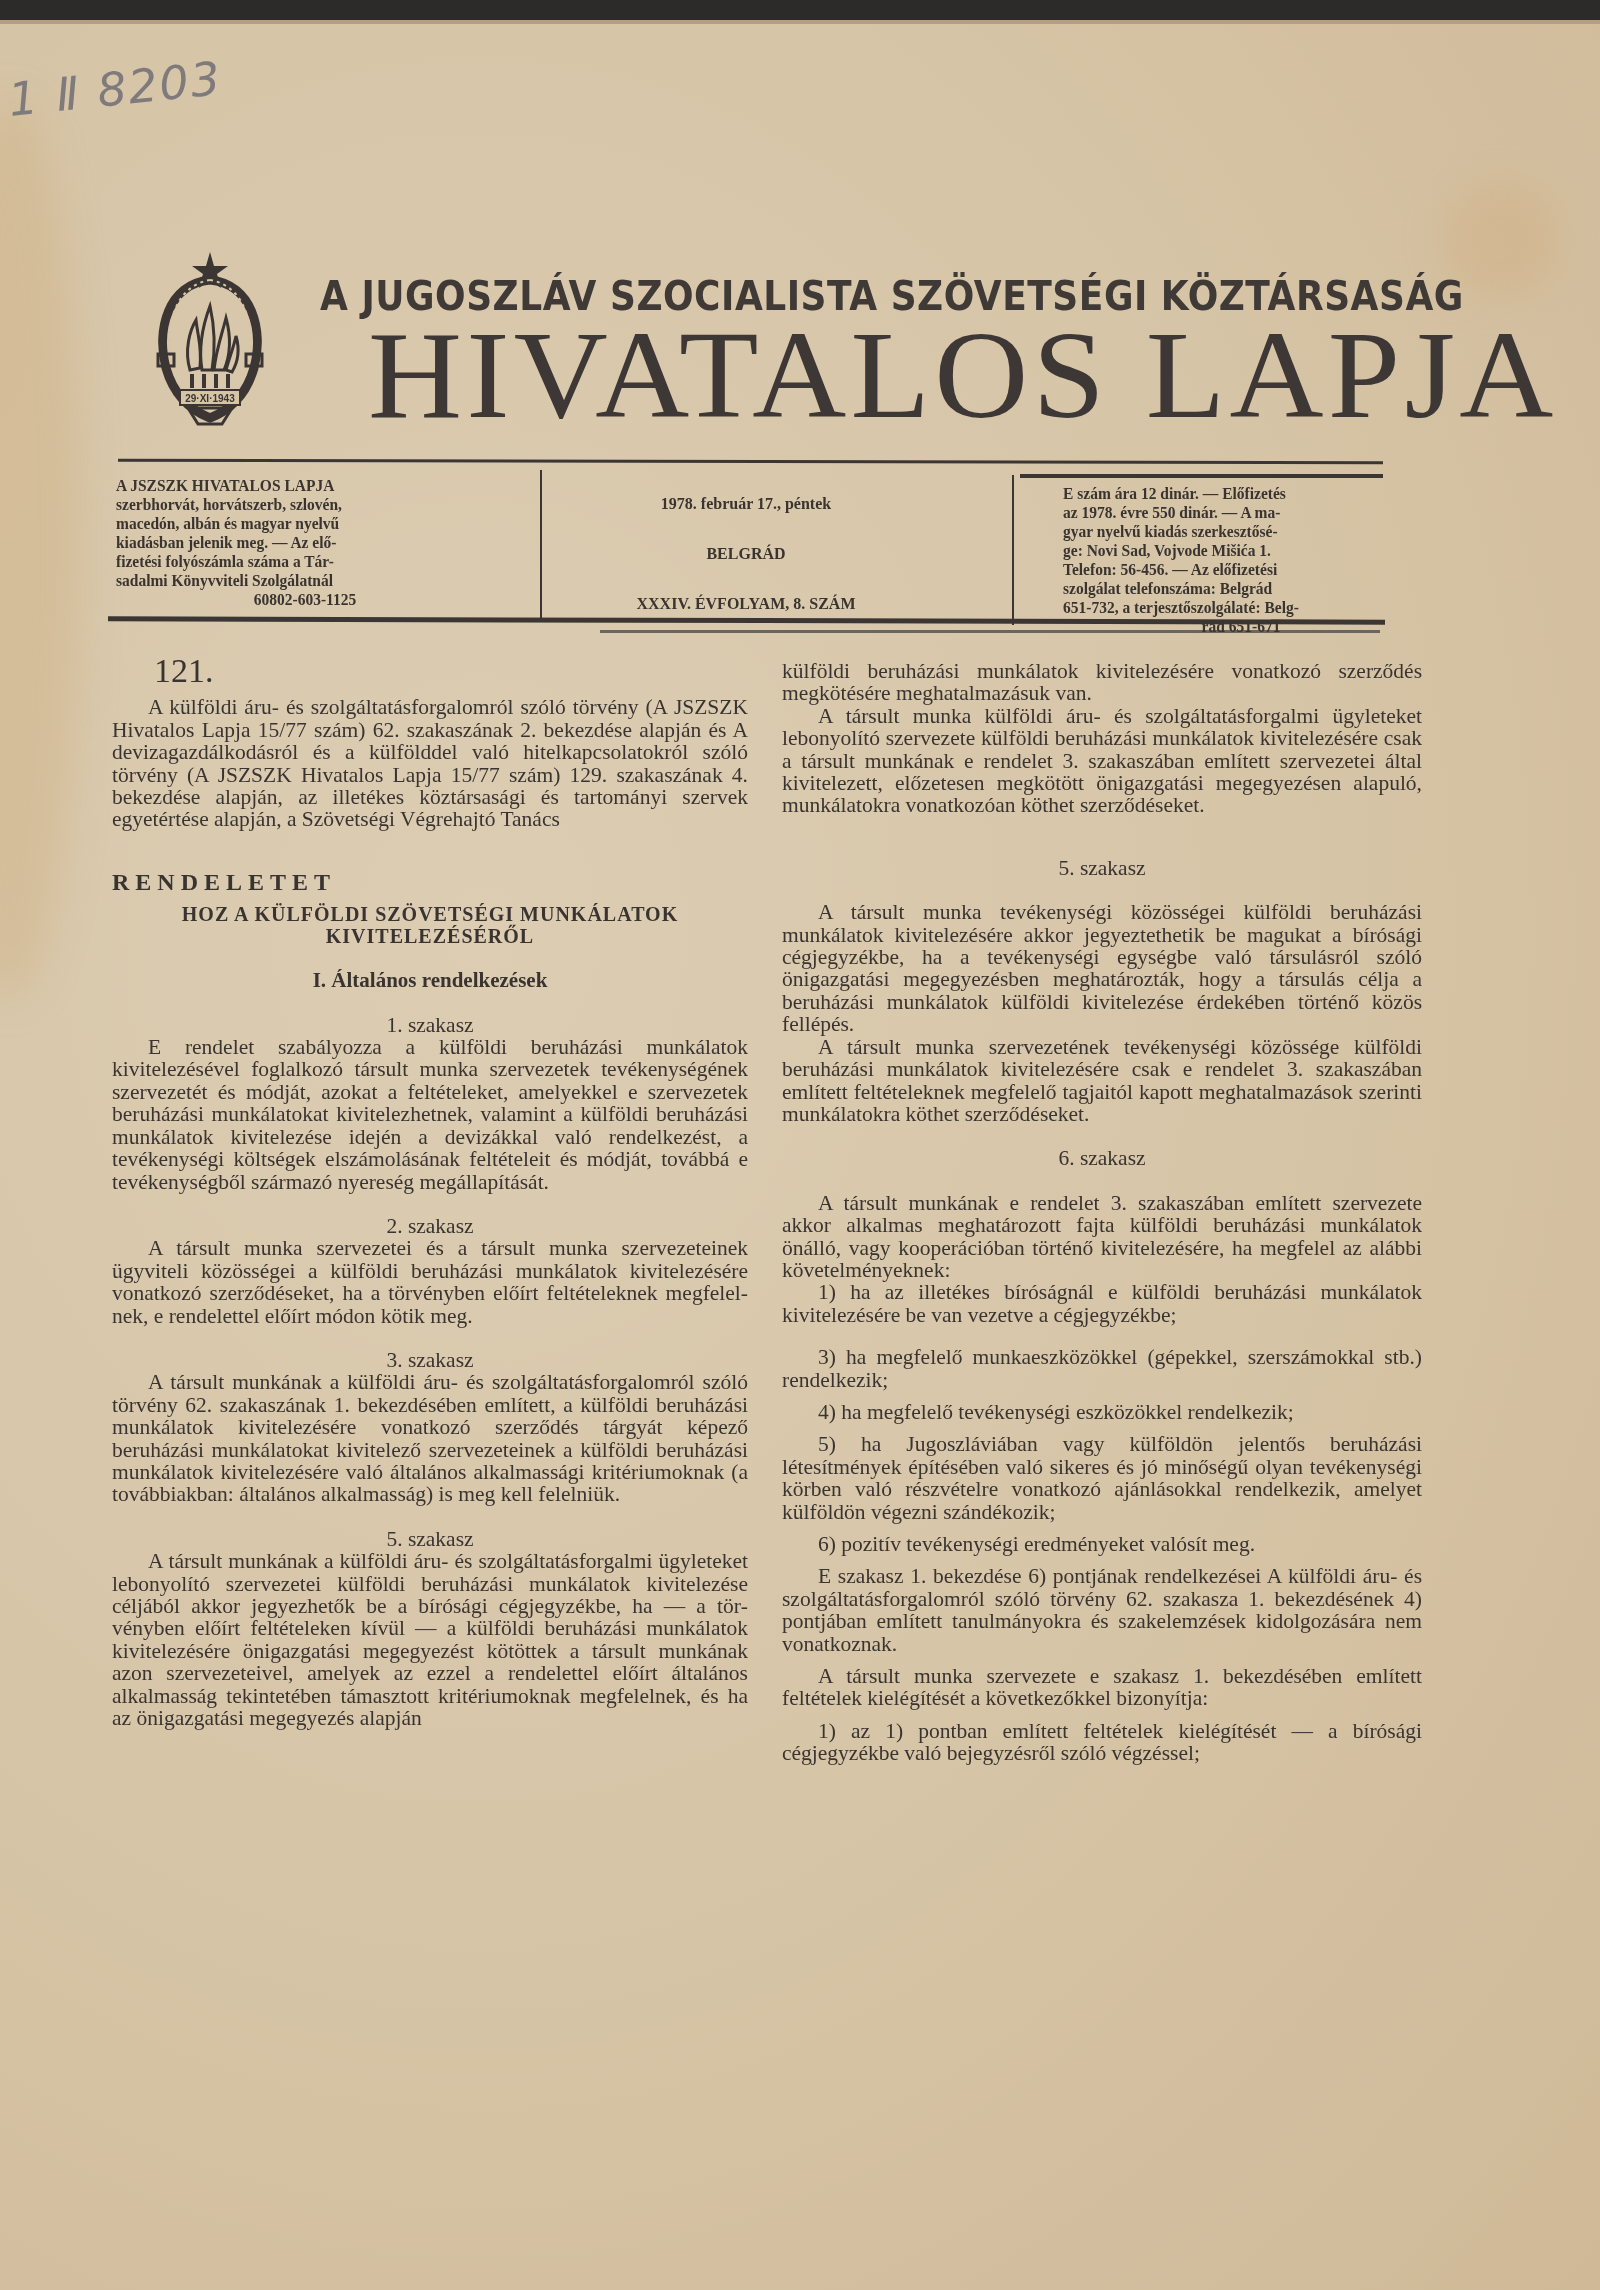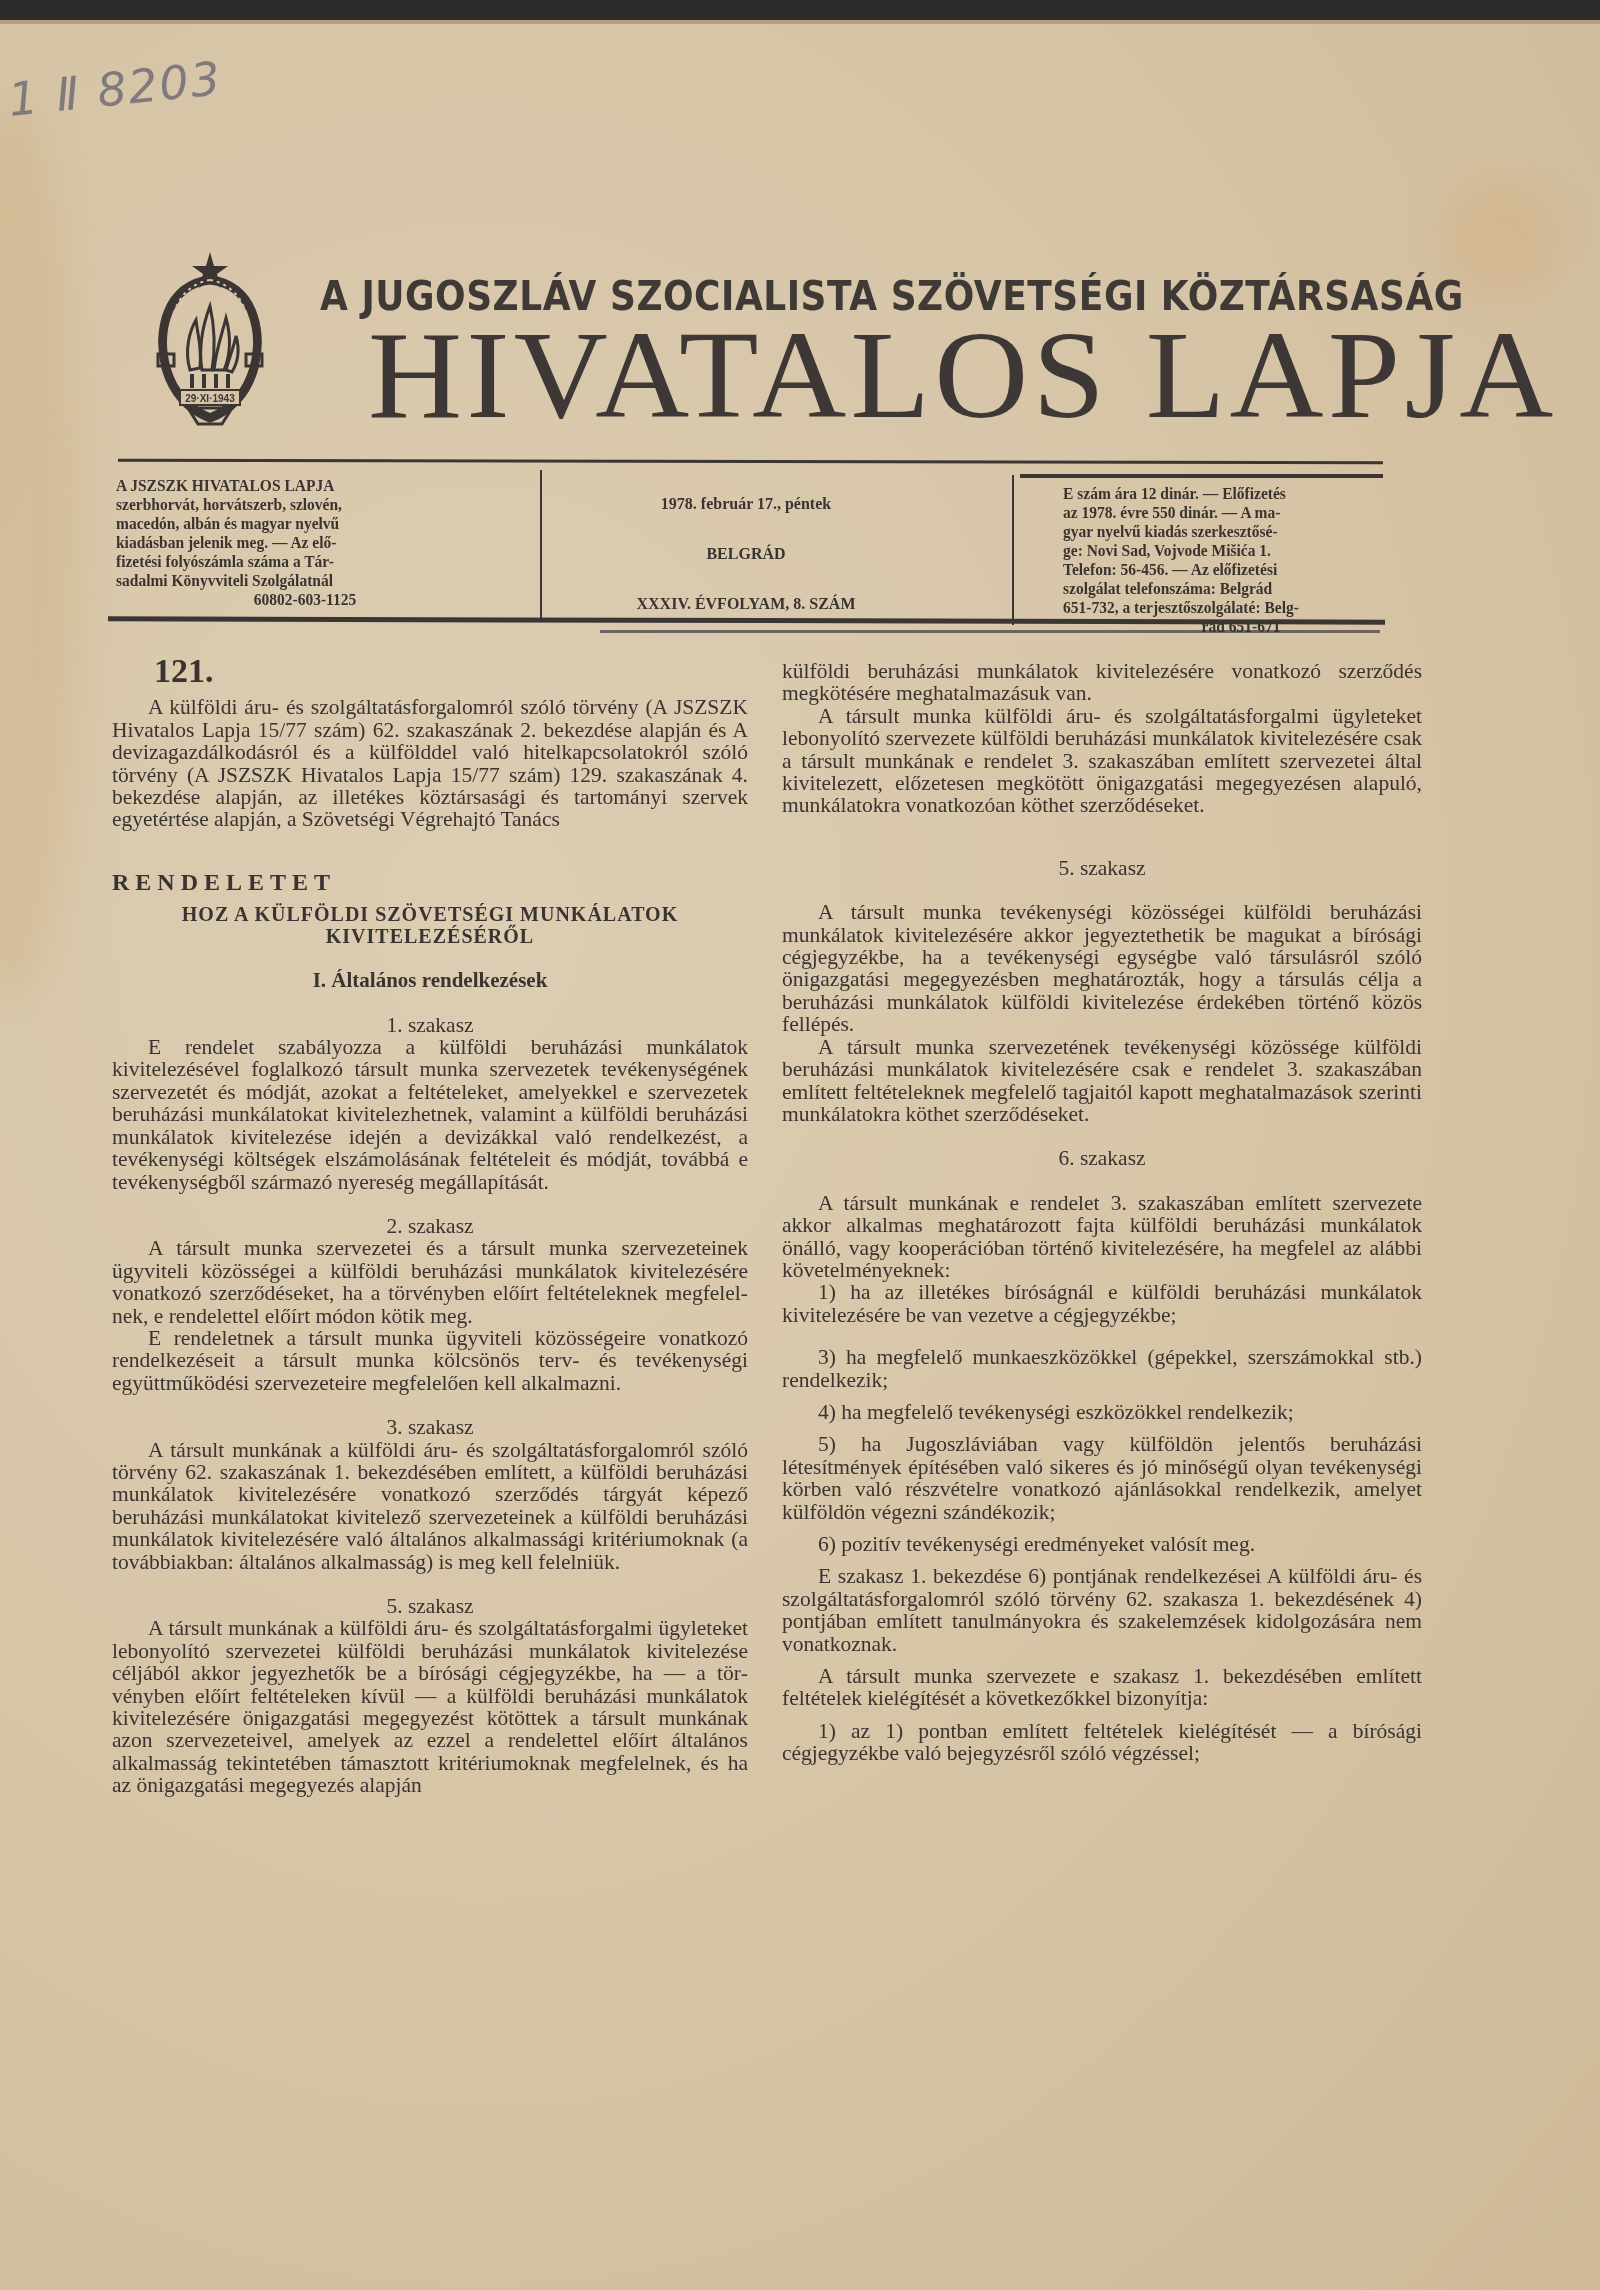--- a/index.html
+++ b/index.html
@@ -61,21 +61,21 @@
     transform: scaleY(1.12); transform-origin: left top;
   }
   .info-right .center { text-align: center; }
   .vrule { position: absolute; width: 2px; background: #3b3633; }
   
   .col { position: absolute; top: 660px; font-size: 21.5px; line-height: 22.4px; color: #3a3431; }
   .col-left { left: 112px; width: 636px; }
   .col-right { left: 782px; width: 640px; }
   .col p { margin: 0; text-align: justify; text-indent: 36px; hyphens: manual; }
   .col p.noindent { text-indent: 0; }
-  .decree-num { font-weight: bold; font-size: 34px; margin: 0 0 14px 42px; }
+  .decree-num { font-weight: normal; font-size: 34px; margin: 0 0 14px 42px; }
   .sec-head { text-align: center; margin: 0; }
   .sp-s { height: 10px; }
   .sp-m { height: 22px; }
   .sp-l { height: 40px; }
   .rendeletet { text-align: left; font-weight: bold; font-size: 24px; letter-spacing: 6px; margin: 0; }
   .hoz { text-align: center; font-weight: bold; font-size: 20px; line-height: 22px; letter-spacing: 1px; margin: 0; }
   .chapter { text-align: center; font-weight: bold; font-size: 21px; margin: 0; }
   .list-item { text-indent: 36px; }
   .stain { position: absolute; border-radius: 50%; pointer-events: none; }
 </style>
@@ -157,21 +157,20 @@
     <div>KIVITELEZÉSÉRŐL</div>
   </div>
   <div class="sp-m"></div>
   <div class="chapter">I. Általános rendelkezések</div>
   <div class="sp-m"></div>
   <div class="sec-head">1. szakasz</div>
   <p>E rendelet szabályozza a külföldi beruházási mun­kálatok kivitelezésével foglalkozó társult munka szer­vezetek tevékenységének szervezetét és módját, azokat a feltételeket, amelyekkel e szervezetek beruházási munkálatokat kivitelezhetnek, valamint a külföldi be­ruházási munkálatok kivitelezése idején a devizákkal való rendelkezést, a tevékenységi költségek elszámo­lásának feltételeit és módját, továbbá e tevékenység­ből származó nyereség megállapítását.</p>
   <div class="sp-m"></div>
   <div class="sec-head">2. szakasz</div>
   <p>A társult munka szervezetei és a társult munka szervezeteinek ügyviteli közösségei a külföldi beru­házási munkálatok kivitelezésére vonatkozó szerződé­seket, ha a törvényben előírt feltételeknek megfelel­nek, e rendelettel előírt módon kötik meg.</p>
-  <p>E rendeletnek a társult munka ügyviteli közössé­geire vonatkozó rendelkezéseit a társult munka köl­csönös terv- és tevékenységi együttműködési szerve­zeteire megfelelően kell alkalmazni.</p>
   <div class="sp-m"></div>
   <div class="sec-head">3. szakasz</div>
   <p>A társult munkának a külföldi áru- és szolgálta­tásforgalomról szóló törvény 62. szakaszának 1. be­kezdésében említett, a külföldi beruházási munkála­tok kivitelezésére vonatkozó szerződés tárgyát képező beruházási munkálatokat kivitelező szervezeteinek a külföldi beruházási munkálatok kivitelezésére való ál­talános alkalmassági kritériumoknak (a továbbiakban: általános alkalmasság) is meg kell felelniük.</p>
   <div class="sp-m"></div>
   <div class="sec-head">5. szakasz</div>
   <p>A társult munkának a külföldi áru- és szolgálta­tásforgalmi ügyleteket lebonyolító szervezetei külföldi beruházási munkálatok kivitelezése céljából akkor je­gyezhetők be a bírósági cégjegyzékbe, ha — a tör­vényben előírt feltételeken kívül — a külföldi beru­házási munkálatok kivitelezésére önigazgatási meg­egyezést kötöttek a társult munkának azon szerveze­teivel, amelyek az ezzel a rendelettel előírt általános alkalmasság tekintetében támasztott kritériumoknak megfelelnek, és ha az önigazgatási megegyezés alapján</p>
 </div>
 
 <div class="col col-right">
   <p class="noindent">külföldi beruházási munkálatok kivitelezésére vonat­kozó szerződés megkötésére meghatalmazásuk van.</p>

